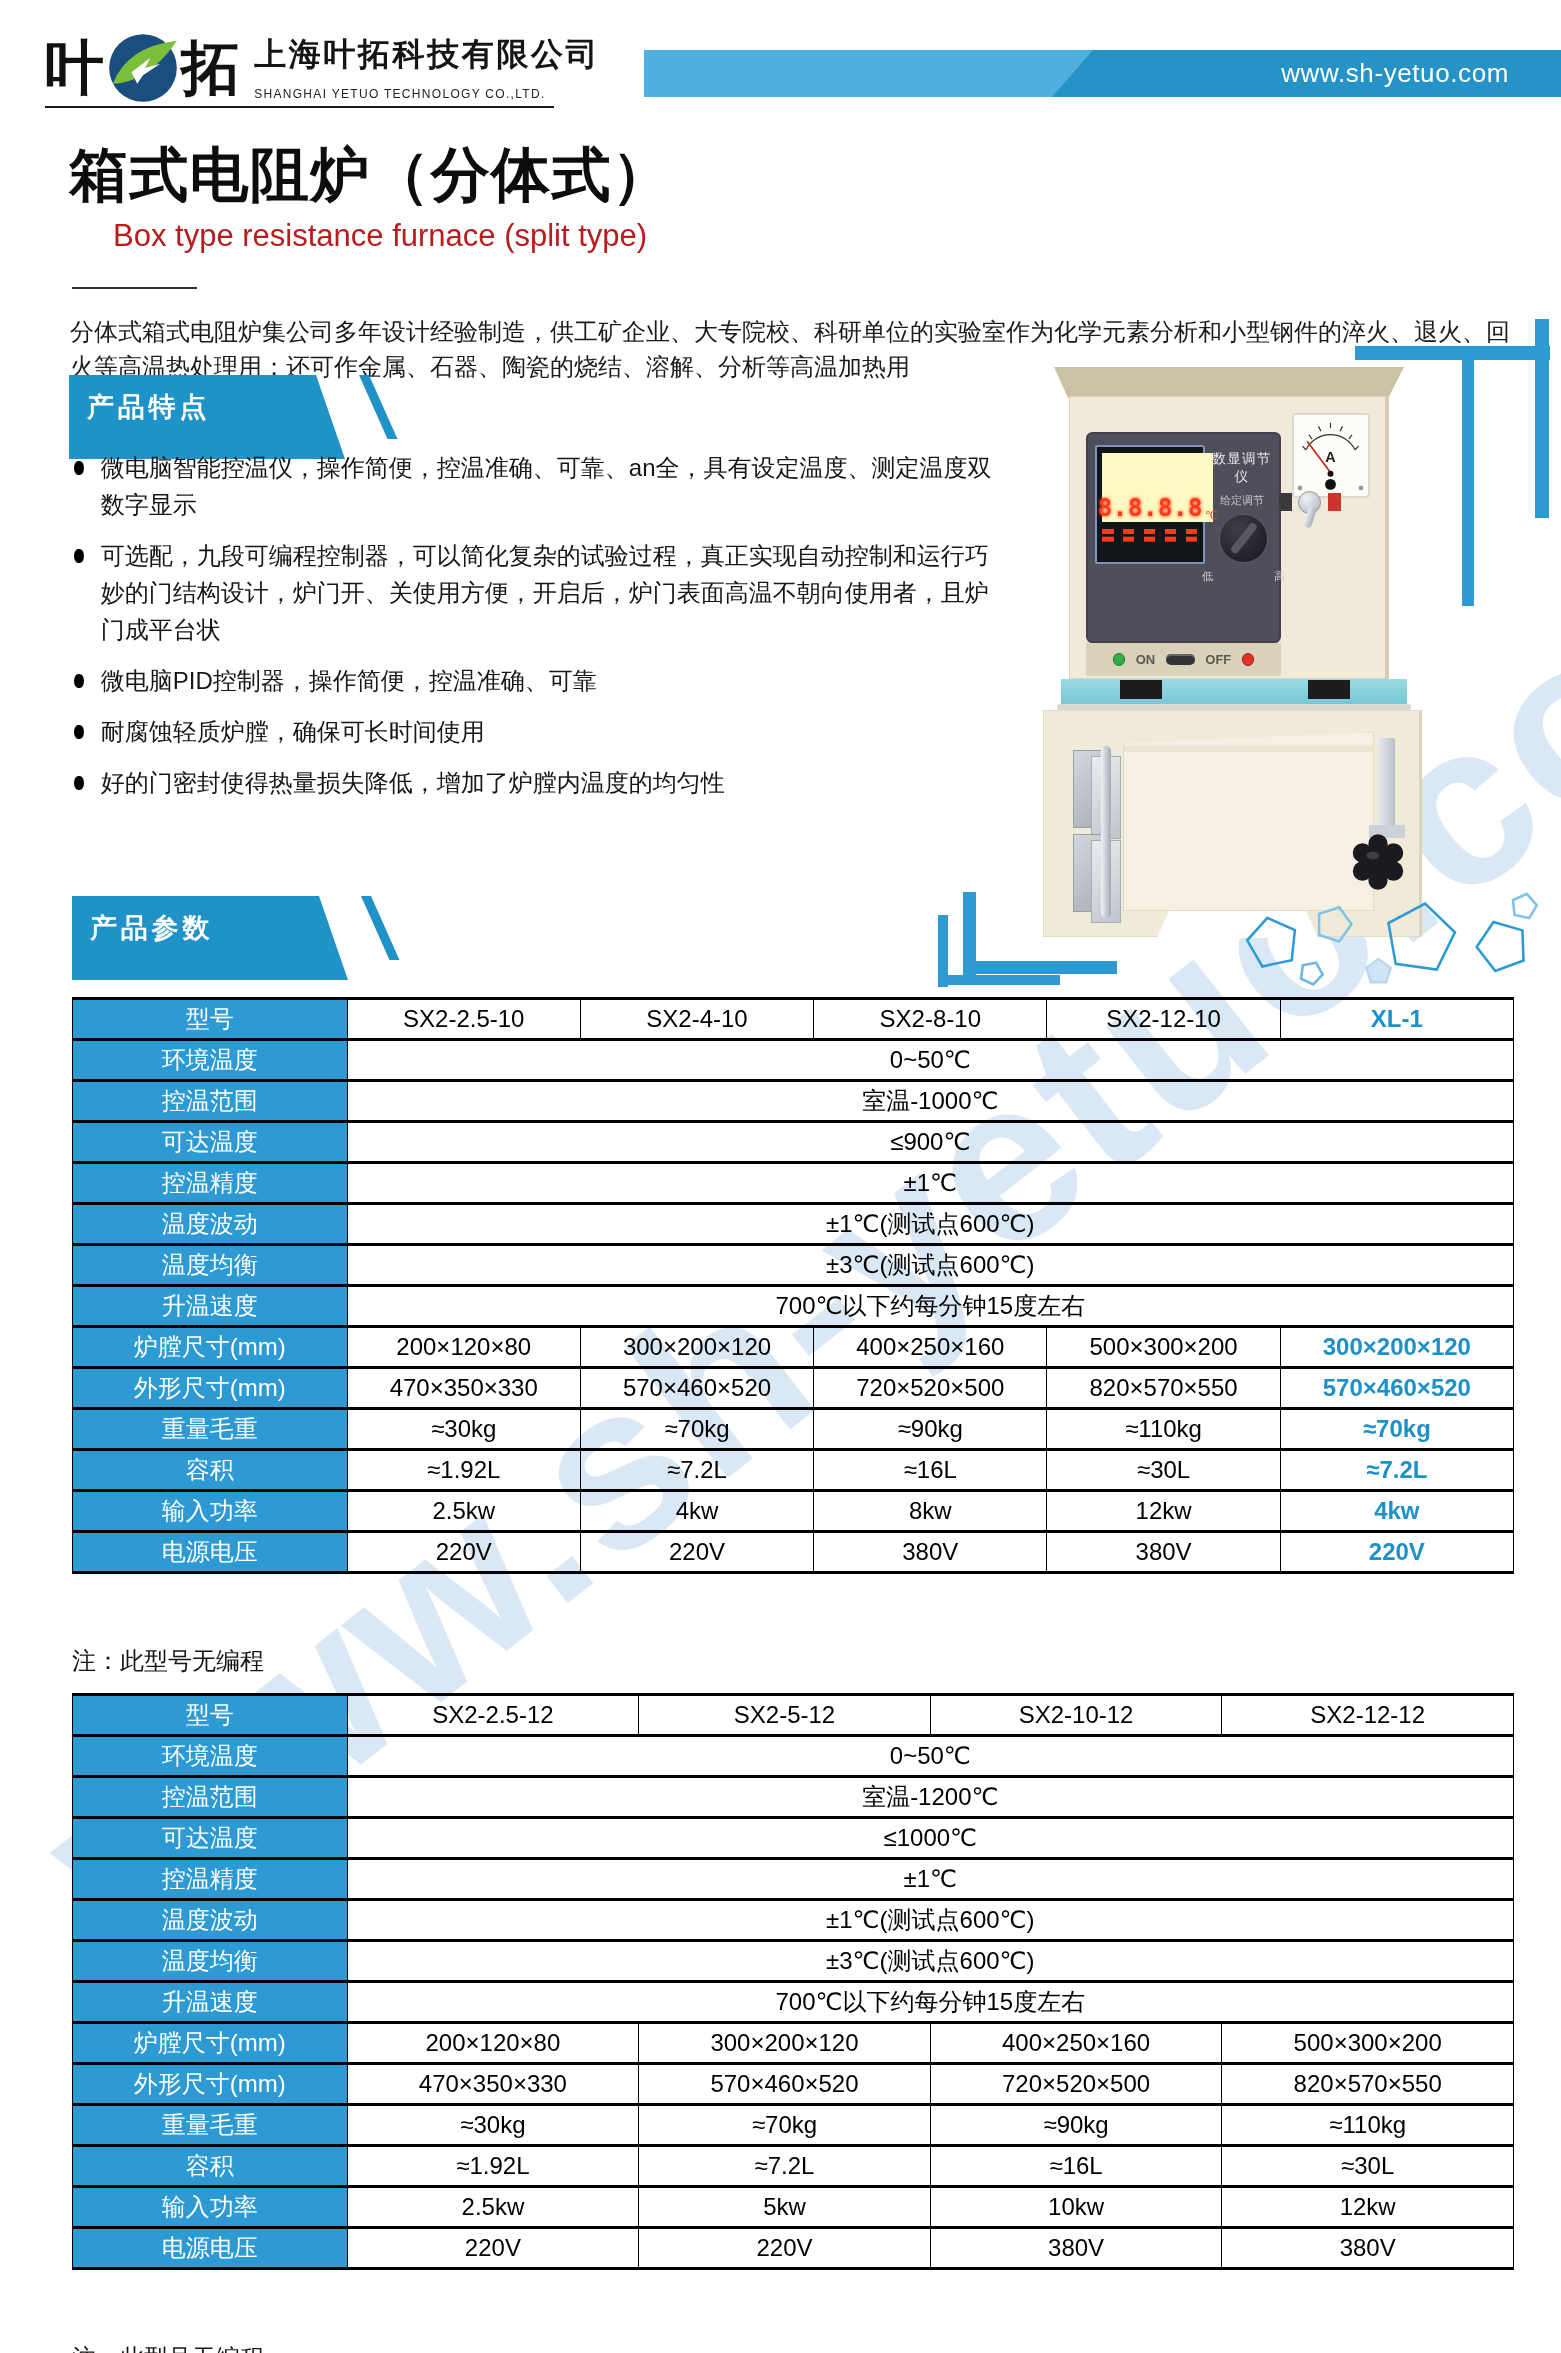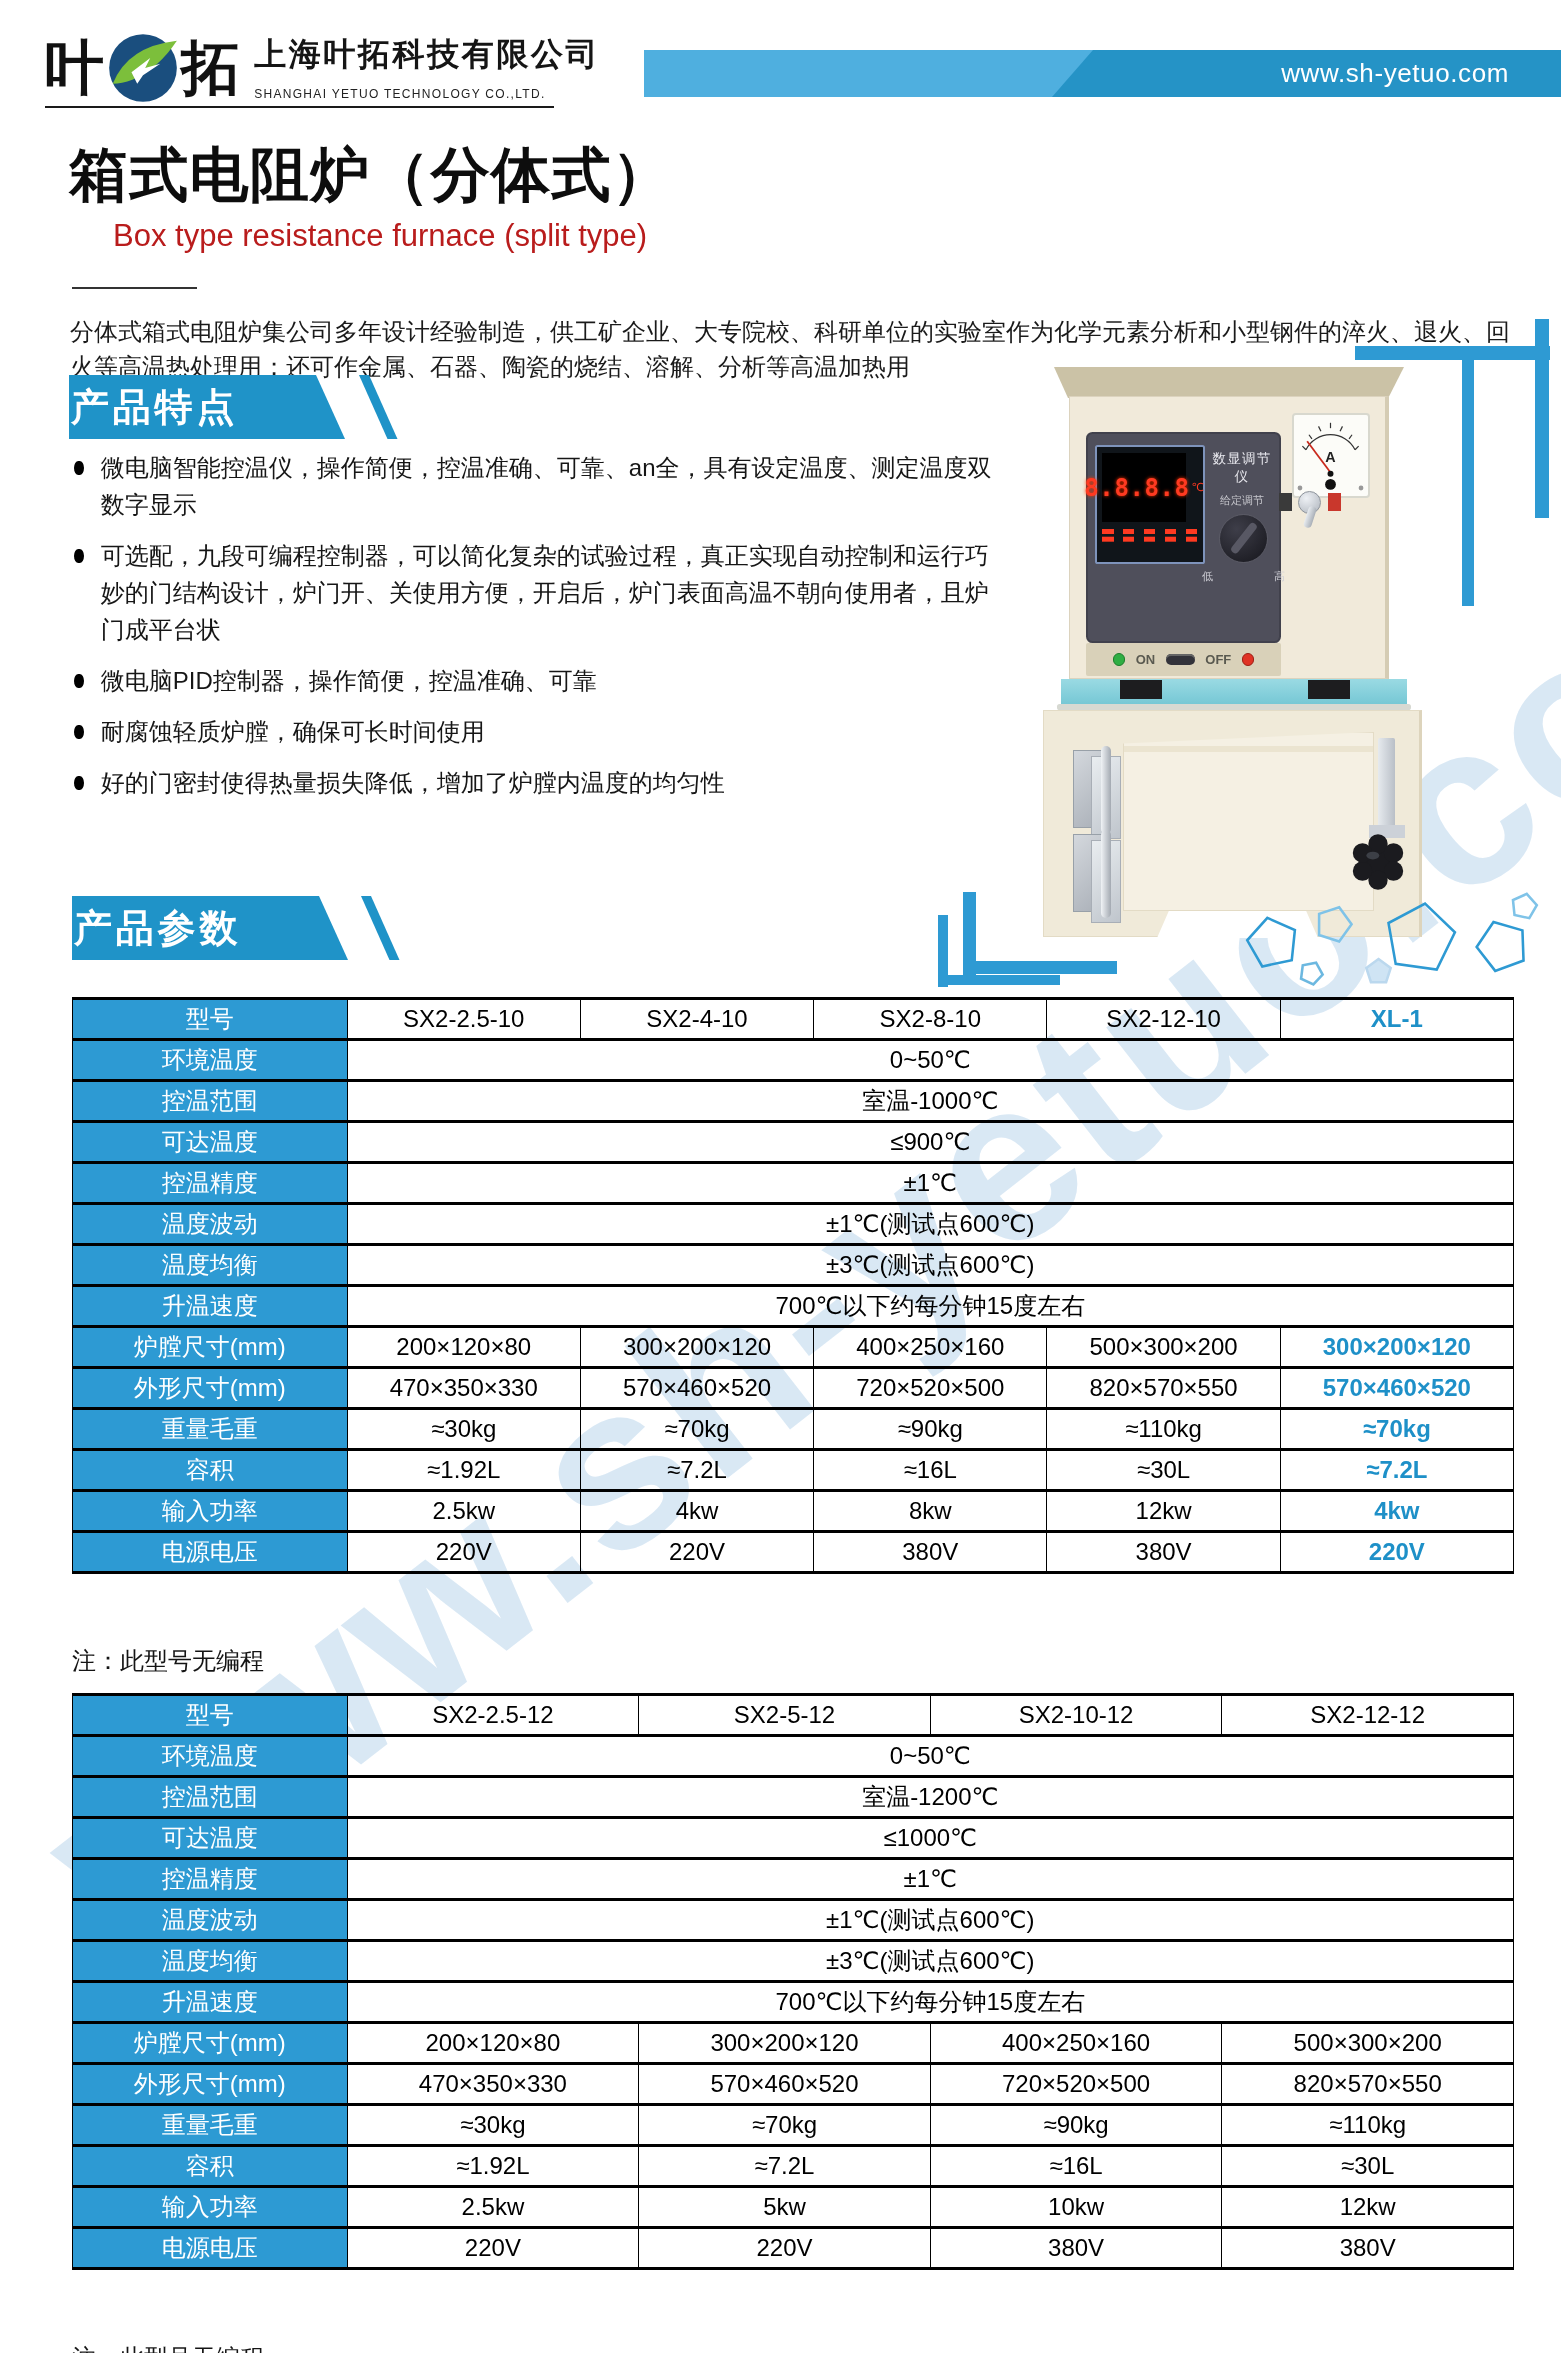--- a/index.html
+++ b/index.html
@@ -27,23 +27,23 @@
                      clip-path:polygon(0 0,449px 0,408px 100%,0 100%);}
   .site-url{position:absolute;right:53px;top:0;line-height:47px;font-size:26px;color:#fff;letter-spacing:0.6px;}
 
   
   .title-cn{left:69px;top:136px;font-size:59px;font-weight:800;letter-spacing:1.3px;color:#0d0d0d;}
   .title-en{left:70px;top:218px;font-size:31px;font-weight:500;color:#b91c1c;margin-left:43px;}
   .title-rule{left:72px;top:287px;width:125px;height:1.9px;background:#333;}
   .intro{left:70px;top:314px;width:1455px;font-size:24px;line-height:35px;color:#1a1a1a;}
 
   
-  .sec-banner{height:64px;background:#1F93C8;clip-path:polygon(0 0,247px 0,276px 100%,0 100%);
-              width:276px;color:#fff;font-size:38px;font-weight:700;letter-spacing:3.8px;
-              line-height:64px;padding-left:2px;box-sizing:border-box;}
+  .sec-banner{height:84px;background:#1F93C8;clip-path:polygon(0 0,247px 0,276px 100%,0 100%);
+              width:276px;color:#fff;font-size:27px;font-weight:700;letter-spacing:3.8px;
+              line-height:64px;padding-left:18px;box-sizing:border-box;}
   .sec-stripe{width:10.3px;height:64px;background:#1F93C8;transform:skewX(24deg);transform-origin:0 0;}
   .feat-banner{left:69px;top:375px;}
   .feat-stripe{left:359px;top:375px;}
   .param-banner{left:72px;top:896px;}
   .param-stripe{left:361px;top:896px;}
 
   
   .features{left:70px;top:449px;width:929px;list-style:none;margin:0;padding:0;}
   .features li{display:flex;margin-bottom:14px;font-size:24px;line-height:37px;color:#161616;}
   .features .dot{flex:0 0 10.3px;width:10.3px;height:14px;border-radius:50%/60%;background:#000;
@@ -68,22 +68,22 @@
 
   
   .f-lid{left:1054px;top:367px;width:350px;height:31px;background:#CBC2A6;
          clip-path:polygon(0 0,100% 0,95.5% 100%,4% 100%);}
   .f-box{left:1069px;top:396px;width:320px;height:283px;background:#F1EADA;
          border:1.3px solid #DCD3BE;border-right:4.5px solid #D5CCB4;box-sizing:border-box;}
   .f-panel{left:1086px;top:432px;width:195px;height:211px;background:#4F4F5B;border:2.6px solid #41414C;
            border-radius:6.4px;box-sizing:border-box;}
   .f-led{left:1095px;top:445px;width:110px;height:119px;background:#10151A;border:2.6px solid #7E93BB;
          border-radius:2.6px;box-sizing:border-box;}
-  .f-led-screen{position:absolute;left:5.1px;top:6.4px;width:84px;height:69px;background:#000000;
-                display:flex;align-items:center;justify-content:center;}
+  .f-led-screen{position:absolute;left:5.1px;top:6.4px;width:111px;height:69px;background:#fef9c3;
+                display:flex;align-items:flex-end;justify-content:center;}
   .f-led-val{color:#FF3A21;font-size:24px;font-weight:700;letter-spacing:0.6px;
              font-family:"DejaVu Sans Mono","Liberation Mono",monospace;text-shadow:0 0 3.8px #f30;}
   .f-led-unit{color:#FF3A21;font-size:11px;margin-left:1.9px;}
   .f-led-segs{position:absolute;left:5.1px;top:82px;width:95px;display:flex;justify-content:space-between;}
   .f-led-segs i{display:block;width:11.5px;height:5.1px;background:#FF3A21;box-shadow:0 7.7px 0 #FF3A21;}
   .f-ptitle{left:1207px;top:450px;width:70px;text-align:center;font-size:13.5px;color:#E8E8EE;letter-spacing:1.3px;}
   .f-klabel{left:1207px;top:493px;width:70px;text-align:center;font-size:11px;color:#C6C6CC;}
   .f-knob{left:1219px;top:514px;width:49px;height:49px;border-radius:50%;
           background:radial-gradient(circle at 35% 30%,#3E3E49,#15151B);border:1.9px solid #5B5B66;box-sizing:border-box;}
   .f-knob i{position:absolute;left:20px;top:5.1px;width:7.7px;height:36px;background:#585864;border-radius:3.8px;

